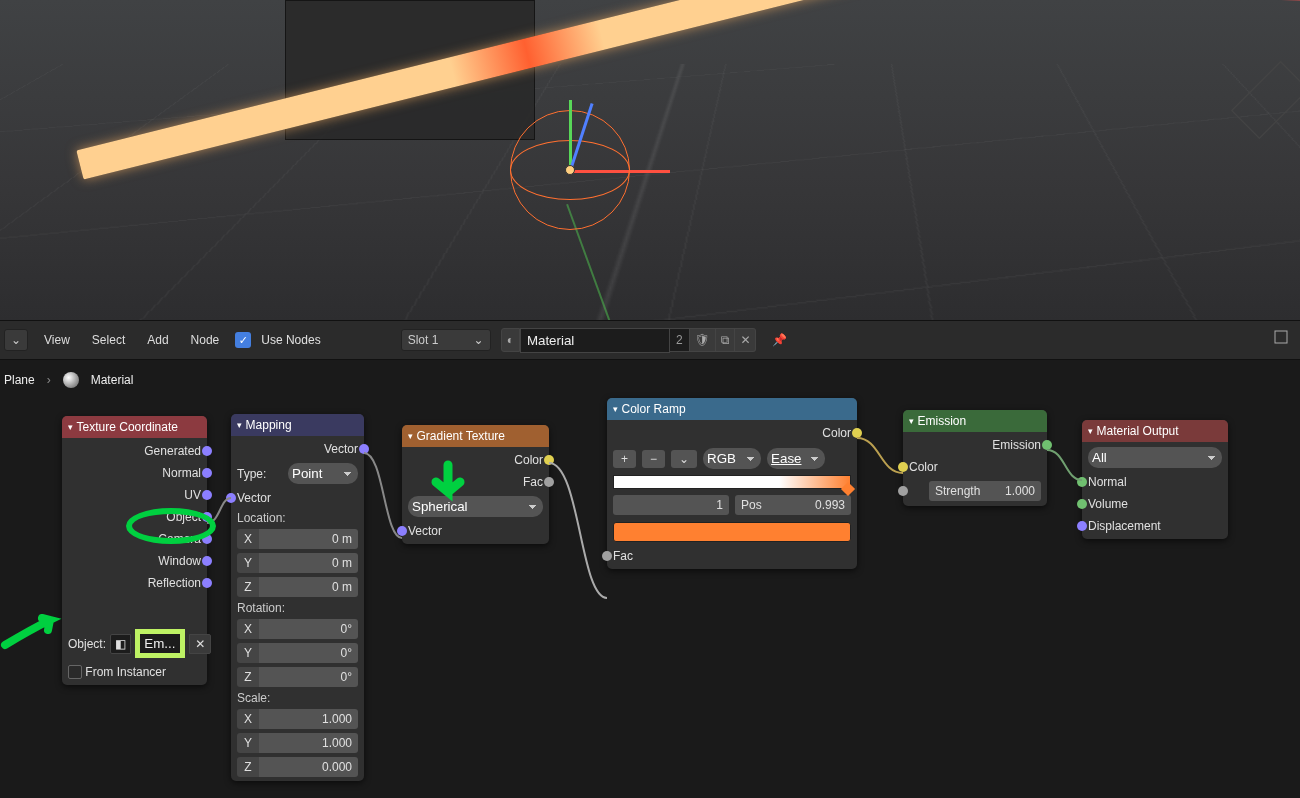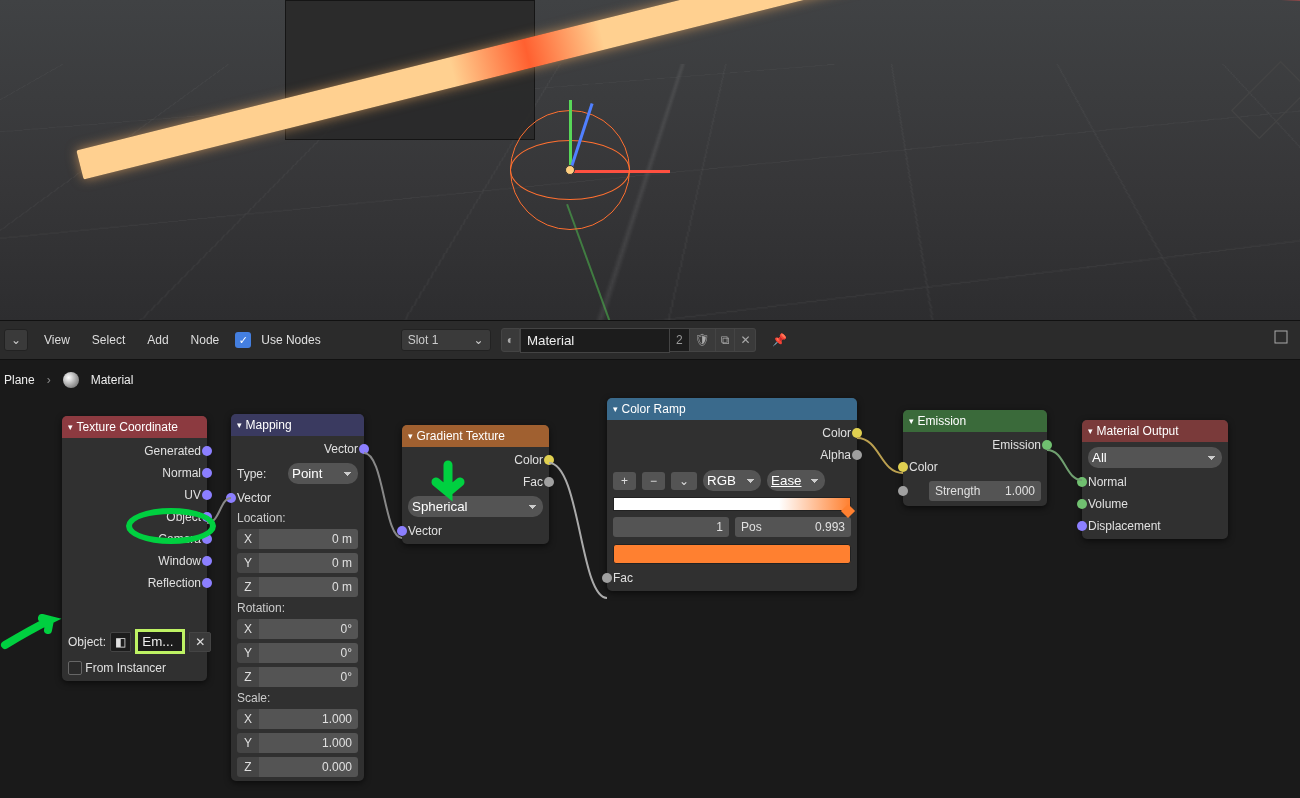--- a/index.html
+++ b/index.html
@@ -60,21 +60,21 @@
 .sock { width:10px;height:10px;border-radius:50%;position:absolute;top:50%;transform:translateY(-50%); }
 .sock.out{right:-5px;} .sock.in{left:-5px;}
 .sock.purple{background:#8c7fff;} .sock.yellow{background:#e0d050;} .sock.grey{background:#a0a0a0;} .sock.green{background:#70c070;}
 .field{background:#545454;border:none;color:#fff;padding:3px 4px;border-radius:3px;width:100%;}
 select.field{appearance:none;padding-right:12px;background-image:linear-gradient(45deg,transparent 50%,#ccc 50%),linear-gradient(135deg,#ccc 50%,transparent 50%);background-position:calc(100% - 10px) 50%,calc(100% - 6px) 50%;background-size:4px 4px;background-repeat:no-repeat;border-radius:10px;}
 .xyz{display:flex;padding:2px 6px;gap:0;}
 .xyz .axlbl{background:#454545;width:22px;text-align:center;padding:3px 0;border-radius:3px 0 0 3px;}
 .xyz .axval{background:#545454;flex:1;text-align:right;padding:3px 6px;border-radius:0 3px 3px 0;}
 .lbl{color:#ccc;padding:2px 6px;}
 .objrow{display:flex;align-items:center;gap:4px;padding:3px 6px;margin-top:32px;}
-.objrow input{background:#1c1c1c;border:3px solid #bef264;color:#eee;padding:2px 4px;width:50px;}
+.objrow input{background:#1c1c1c;border:5px solid #bef264;color:#eee;padding:2px 4px;width:50px;}
 .chkbox{width:14px;height:14px;border:1px solid #666;border-radius:2px;display:inline-block;background:#2a2a2a;}
 
 .hdr.red{background:#8c3a40;} .hdr.blue{background:#3a3a60;} .hdr.orange{background:#a06030;} .hdr.teal{background:#3a6a8c;} .hdr.green{background:#3a6a3a;} .hdr.darkred{background:#7a3a3a;}
 
 
 .annot{position:absolute;pointer-events:none;}
 .circle-annot{border:6px solid #00d040;border-radius:50%;width:90px;height:36px;left:126px;top:508px;}
 .arrow1{left:0px;top:610px;width:70px;height:40px;}
 .arrow2{left:428px;top:460px;width:40px;height:50px;}
 
@@ -282,24 +282,20 @@
   <div class="node" style="left:607px;top:0px;width:250px;">
     <div class="hdr teal">
         <span class="tri">▾</span>
         <span>Color Ramp</span>
       </div>
     <div class="body">
       <div class="row r">
           <span>Color</span>
           <span class="sock out yellow"></span>
         </div>
-      <div class="row r">
-          <span>Alpha</span>
-          <span class="sock out grey"></span>
-        </div>
       <div class="ramp-tools">
         <span class="btn">+</span>
         <span class="btn">−</span>
         <span class="btn">⌄</span>
         <select class="field" style="width:58px;"><option>RGB</option></select>
         <select class="field" style="width:58px;text-decoration:underline;"><option>Ease</option></select>
       </div>
       <div class="ramp-bar">
           <div class="ramp-stop" style="left:calc(99% - 5px);"></div>
         </div>

